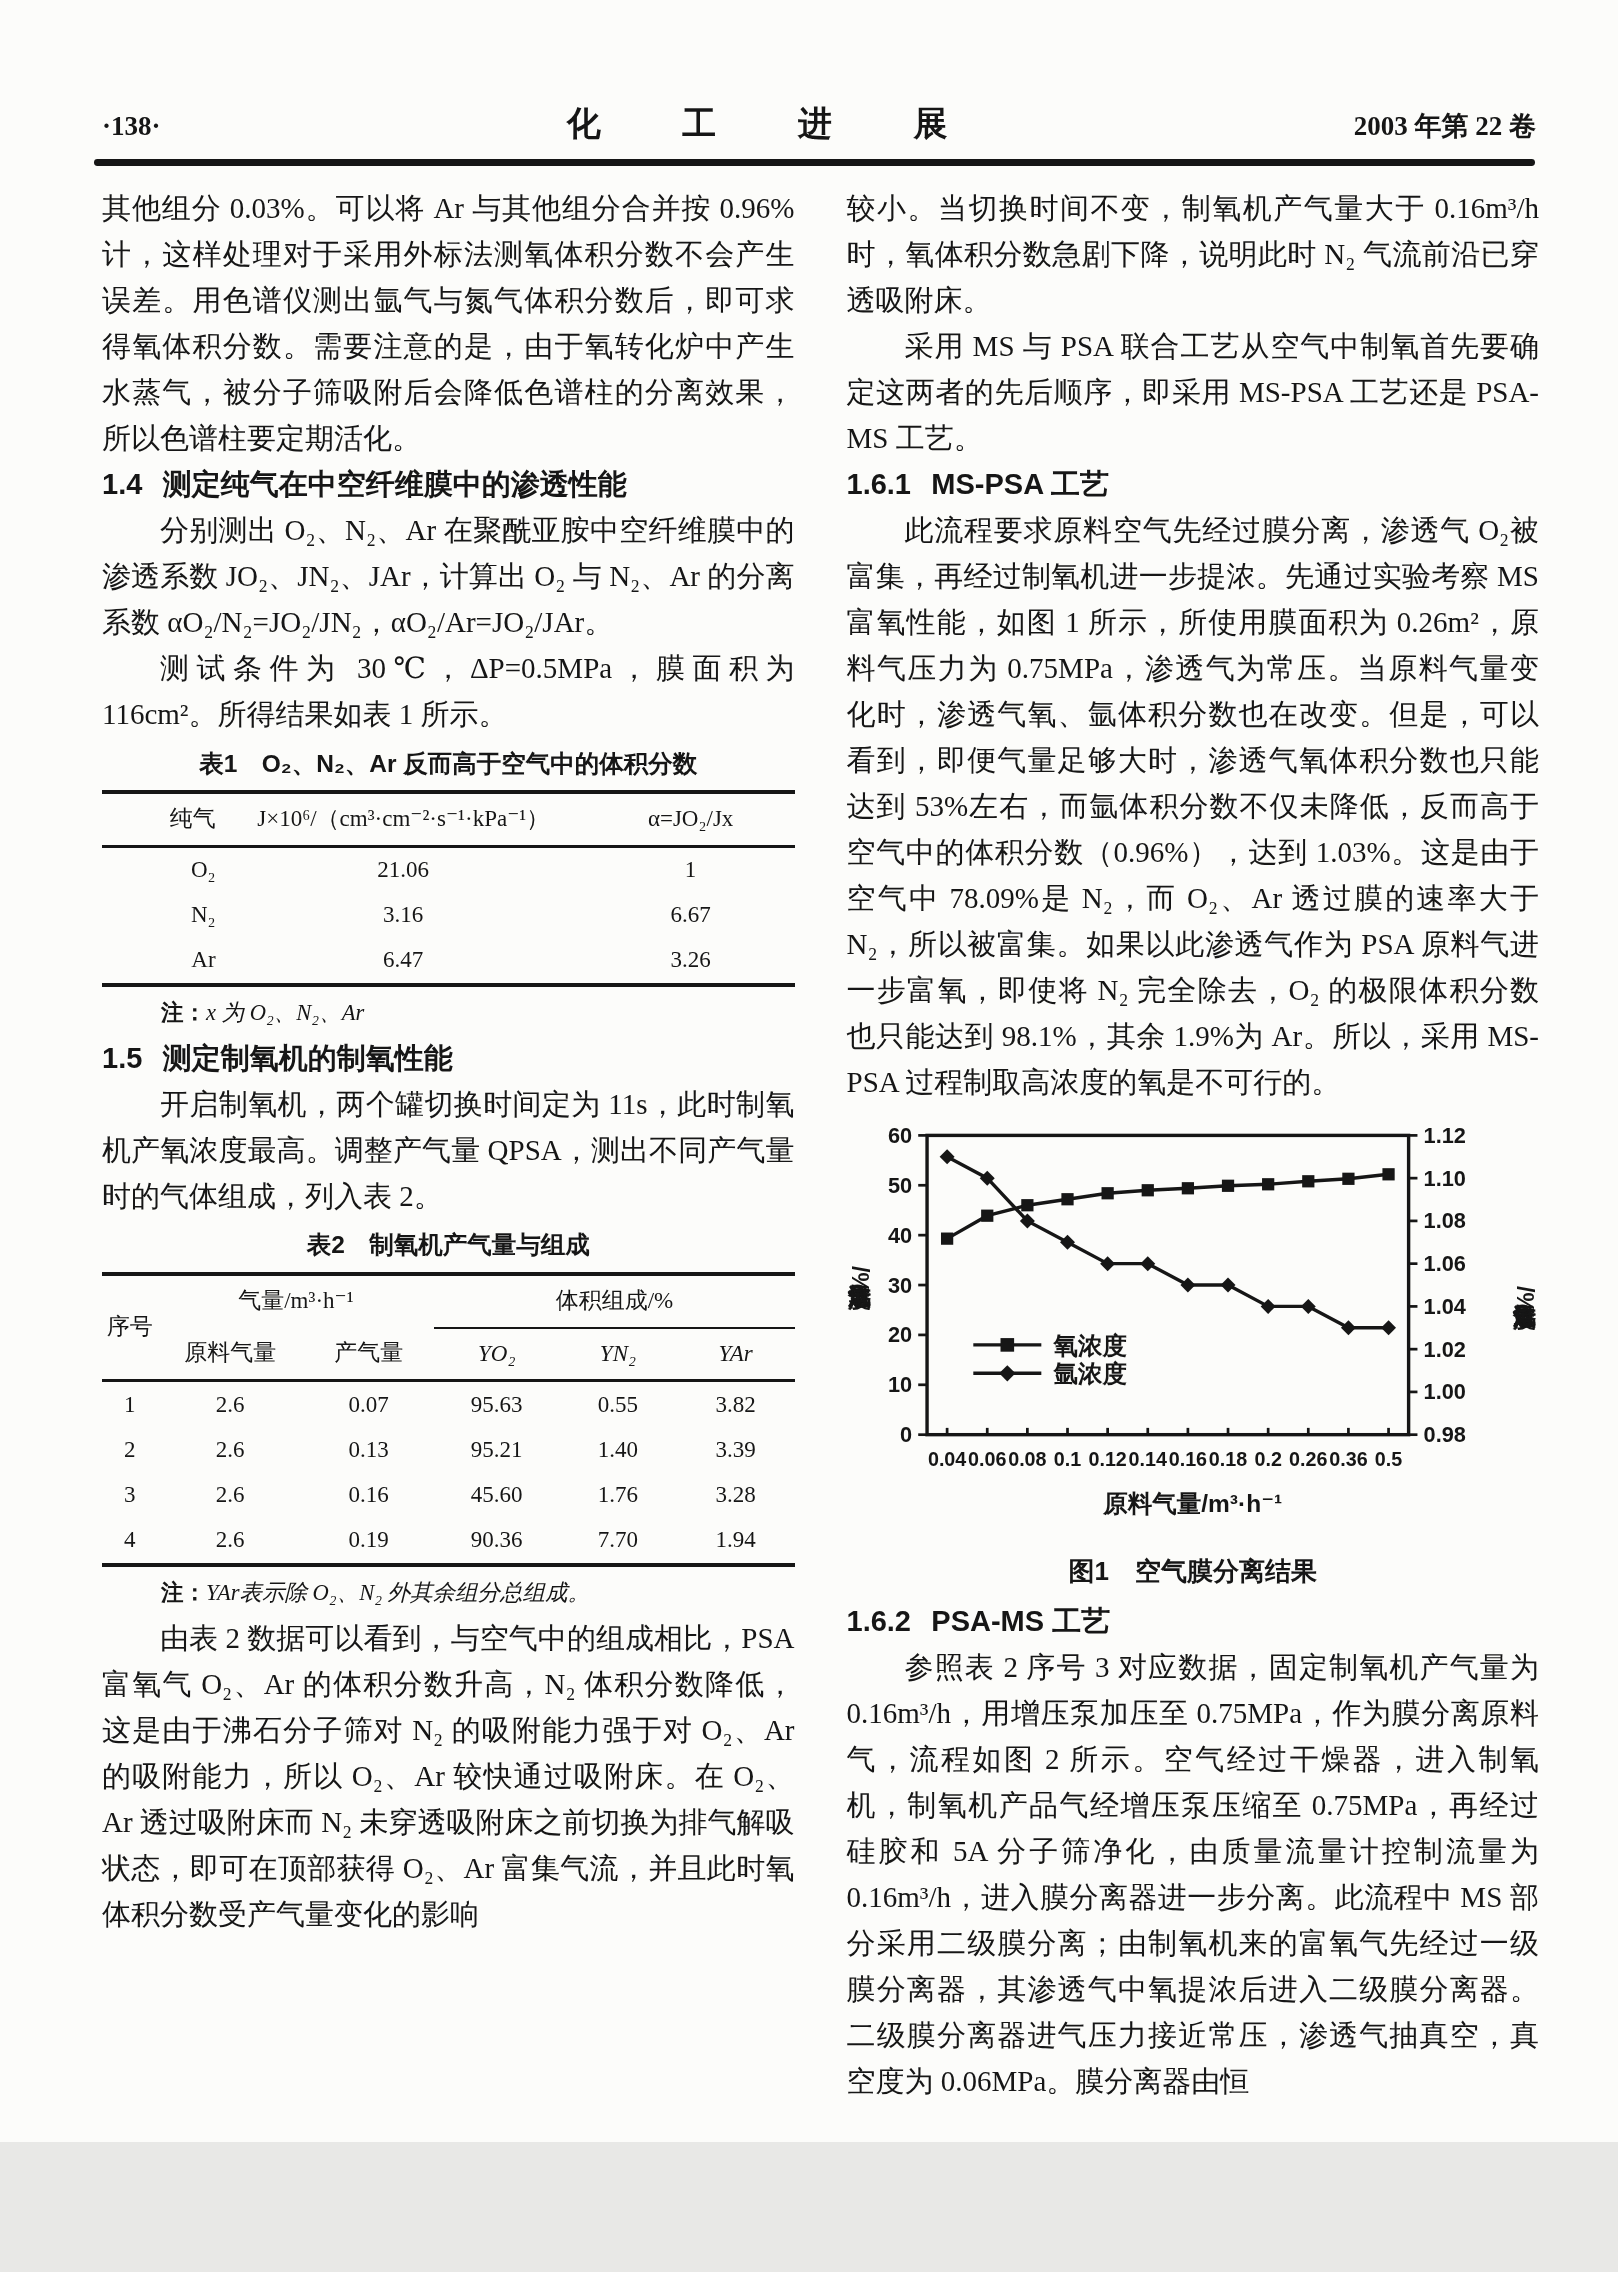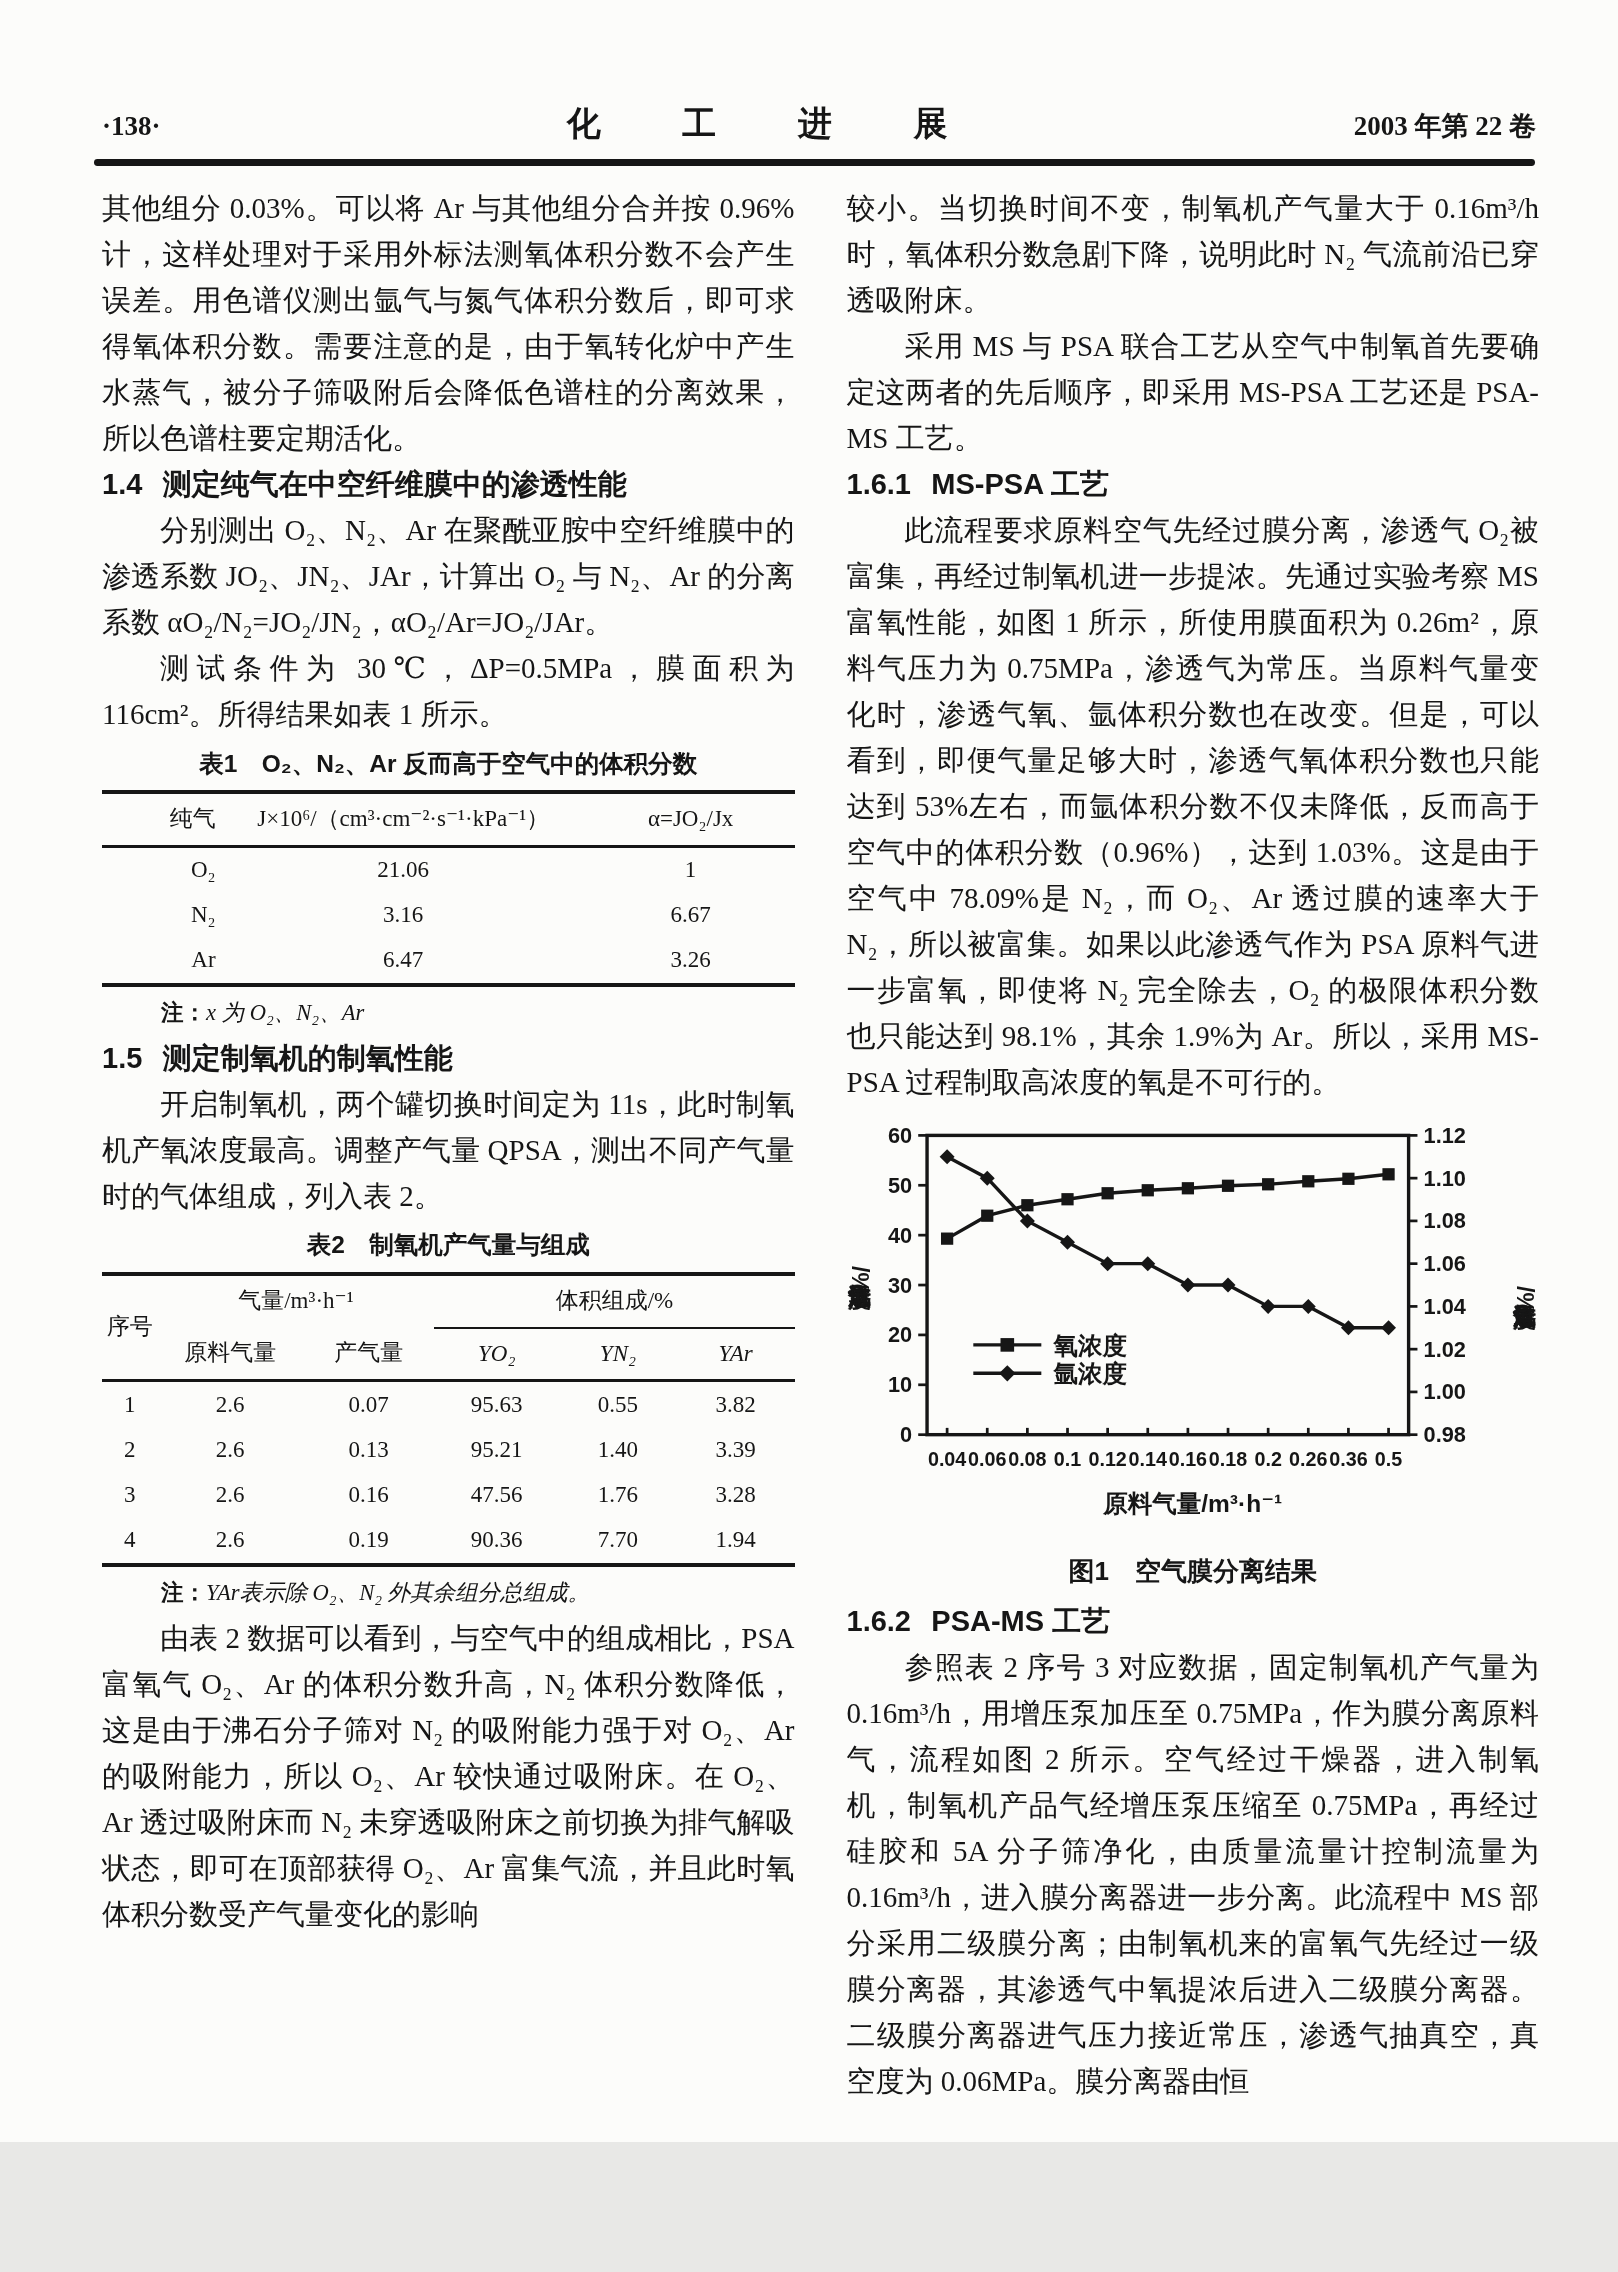--- a/index.html
+++ b/index.html
@@ -148,21 +148,21 @@
               <td>2.6</td>
               <td>0.13</td>
               <td>95.21</td>
               <td>1.40</td>
               <td>3.39</td>
             </tr>
             <tr>
               <td>3</td>
               <td>2.6</td>
               <td>0.16</td>
-              <td>47.56</td>
+              <td>45.60</td>
               <td>1.76</td>
               <td>3.28</td>
             </tr>
             <tr>
               <td>4</td>
               <td>2.6</td>
               <td>0.19</td>
               <td>90.36</td>
               <td>7.70</td>
               <td>1.94</td>

